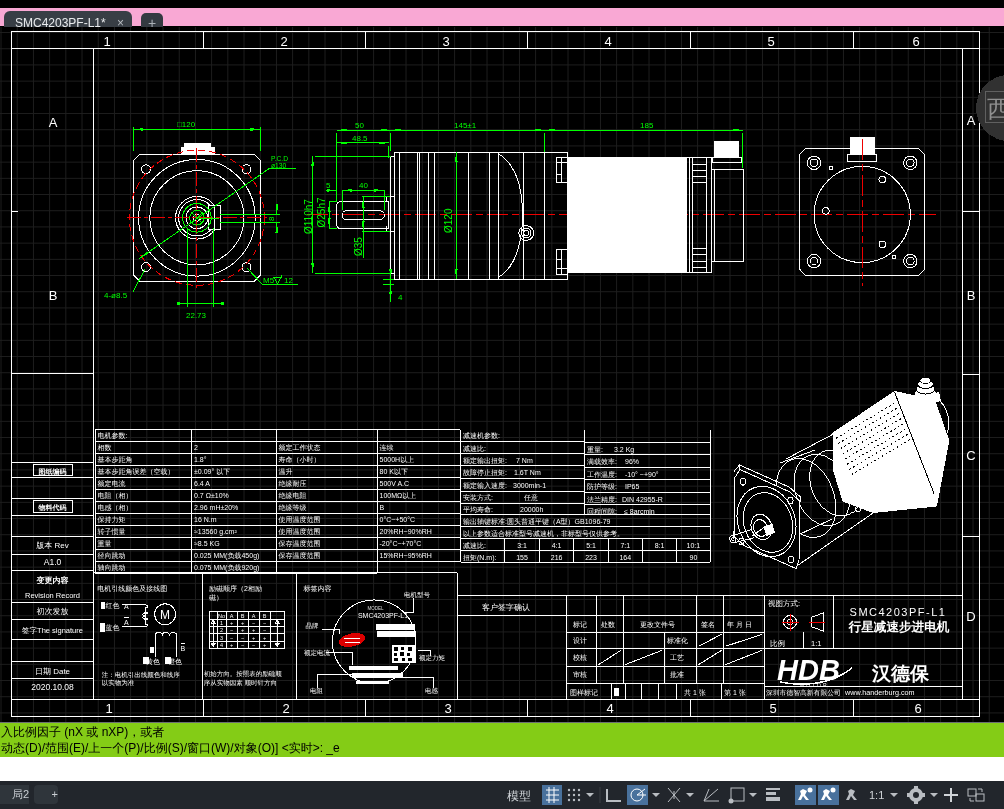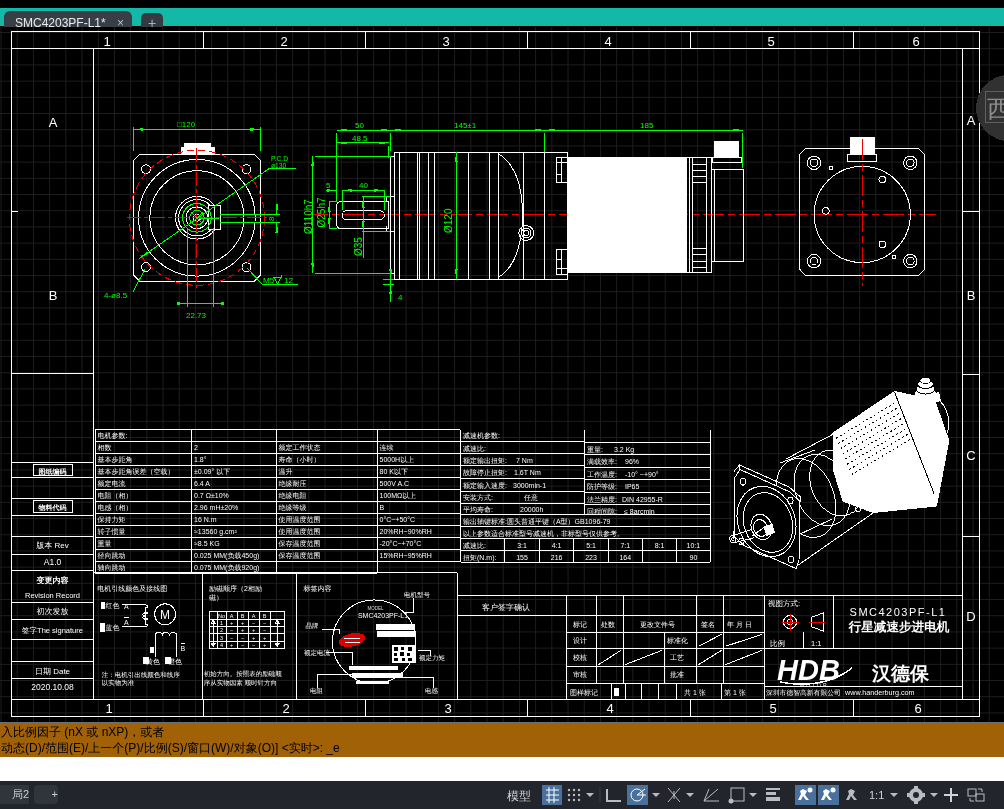--- a/index.html
+++ b/index.html
@@ -1,21 +1,21 @@
 <!DOCTYPE html>
 <html><head><meta charset="utf-8">
 <style>
 *{margin:0;padding:0;box-sizing:border-box}
 html,body{width:1004px;height:809px;overflow:hidden;background:#000;font-family:"Liberation Sans",sans-serif}
-#tabbar{position:absolute;left:0;top:8px;width:1004px;height:18px;background:#14b8a6}
+#tabbar{position:absolute;left:0;top:8px;width:1004px;height:18px;background:#f9a8d4}
 #tab1{position:absolute;left:4px;top:3px;width:128px;height:24px;background:#383e45;border-radius:6px 6px 0 0;color:#e8eaec;font-size:12px;line-height:24px;padding-left:11px}
 #tab1 .x{color:#b7bcc1;margin-left:8px;font-size:12px}
 #tabplus{position:absolute;left:141px;top:5px;width:22px;height:22px;background:#343a41;border-radius:5px 5px 0 0;color:#aab0b6;font-size:14px;text-align:center;line-height:21px}
 #cad{position:absolute;left:0;top:27px}
-#cmdgray{position:absolute;left:0;top:722px;width:1004px;height:35px;background:#a16207;border-top:1px solid #6b6f73;color:#000;font-size:12px;line-height:16px;padding:1px 0 0 1px}
+#cmdgray{position:absolute;left:0;top:722px;width:1004px;height:35px;background:#84cc16;border-top:1px solid #6b6f73;color:#000;font-size:12px;line-height:16px;padding:1px 0 0 1px}
 #cmdwhite{position:absolute;left:0;top:757px;width:1004px;height:24px;background:#fff}
 #statusbar{position:absolute;left:0;top:781px;width:1004px;height:28px;background:#22262c}
 .ltab{position:absolute;top:4px;height:19px;background:#2f353b;color:#c9ced3;font-size:11px;line-height:19px;text-align:right}
 </style></head>
 <body>
 <div id="tabbar">
  <div id="tab1">SMC4203PF-L1* <span class="x">×</span></div>
  <div id="tabplus">+</div>
 </div>
 <svg id="cad" width="1004" height="695" viewBox="0 27 1004 695" shape-rendering="crispEdges">

